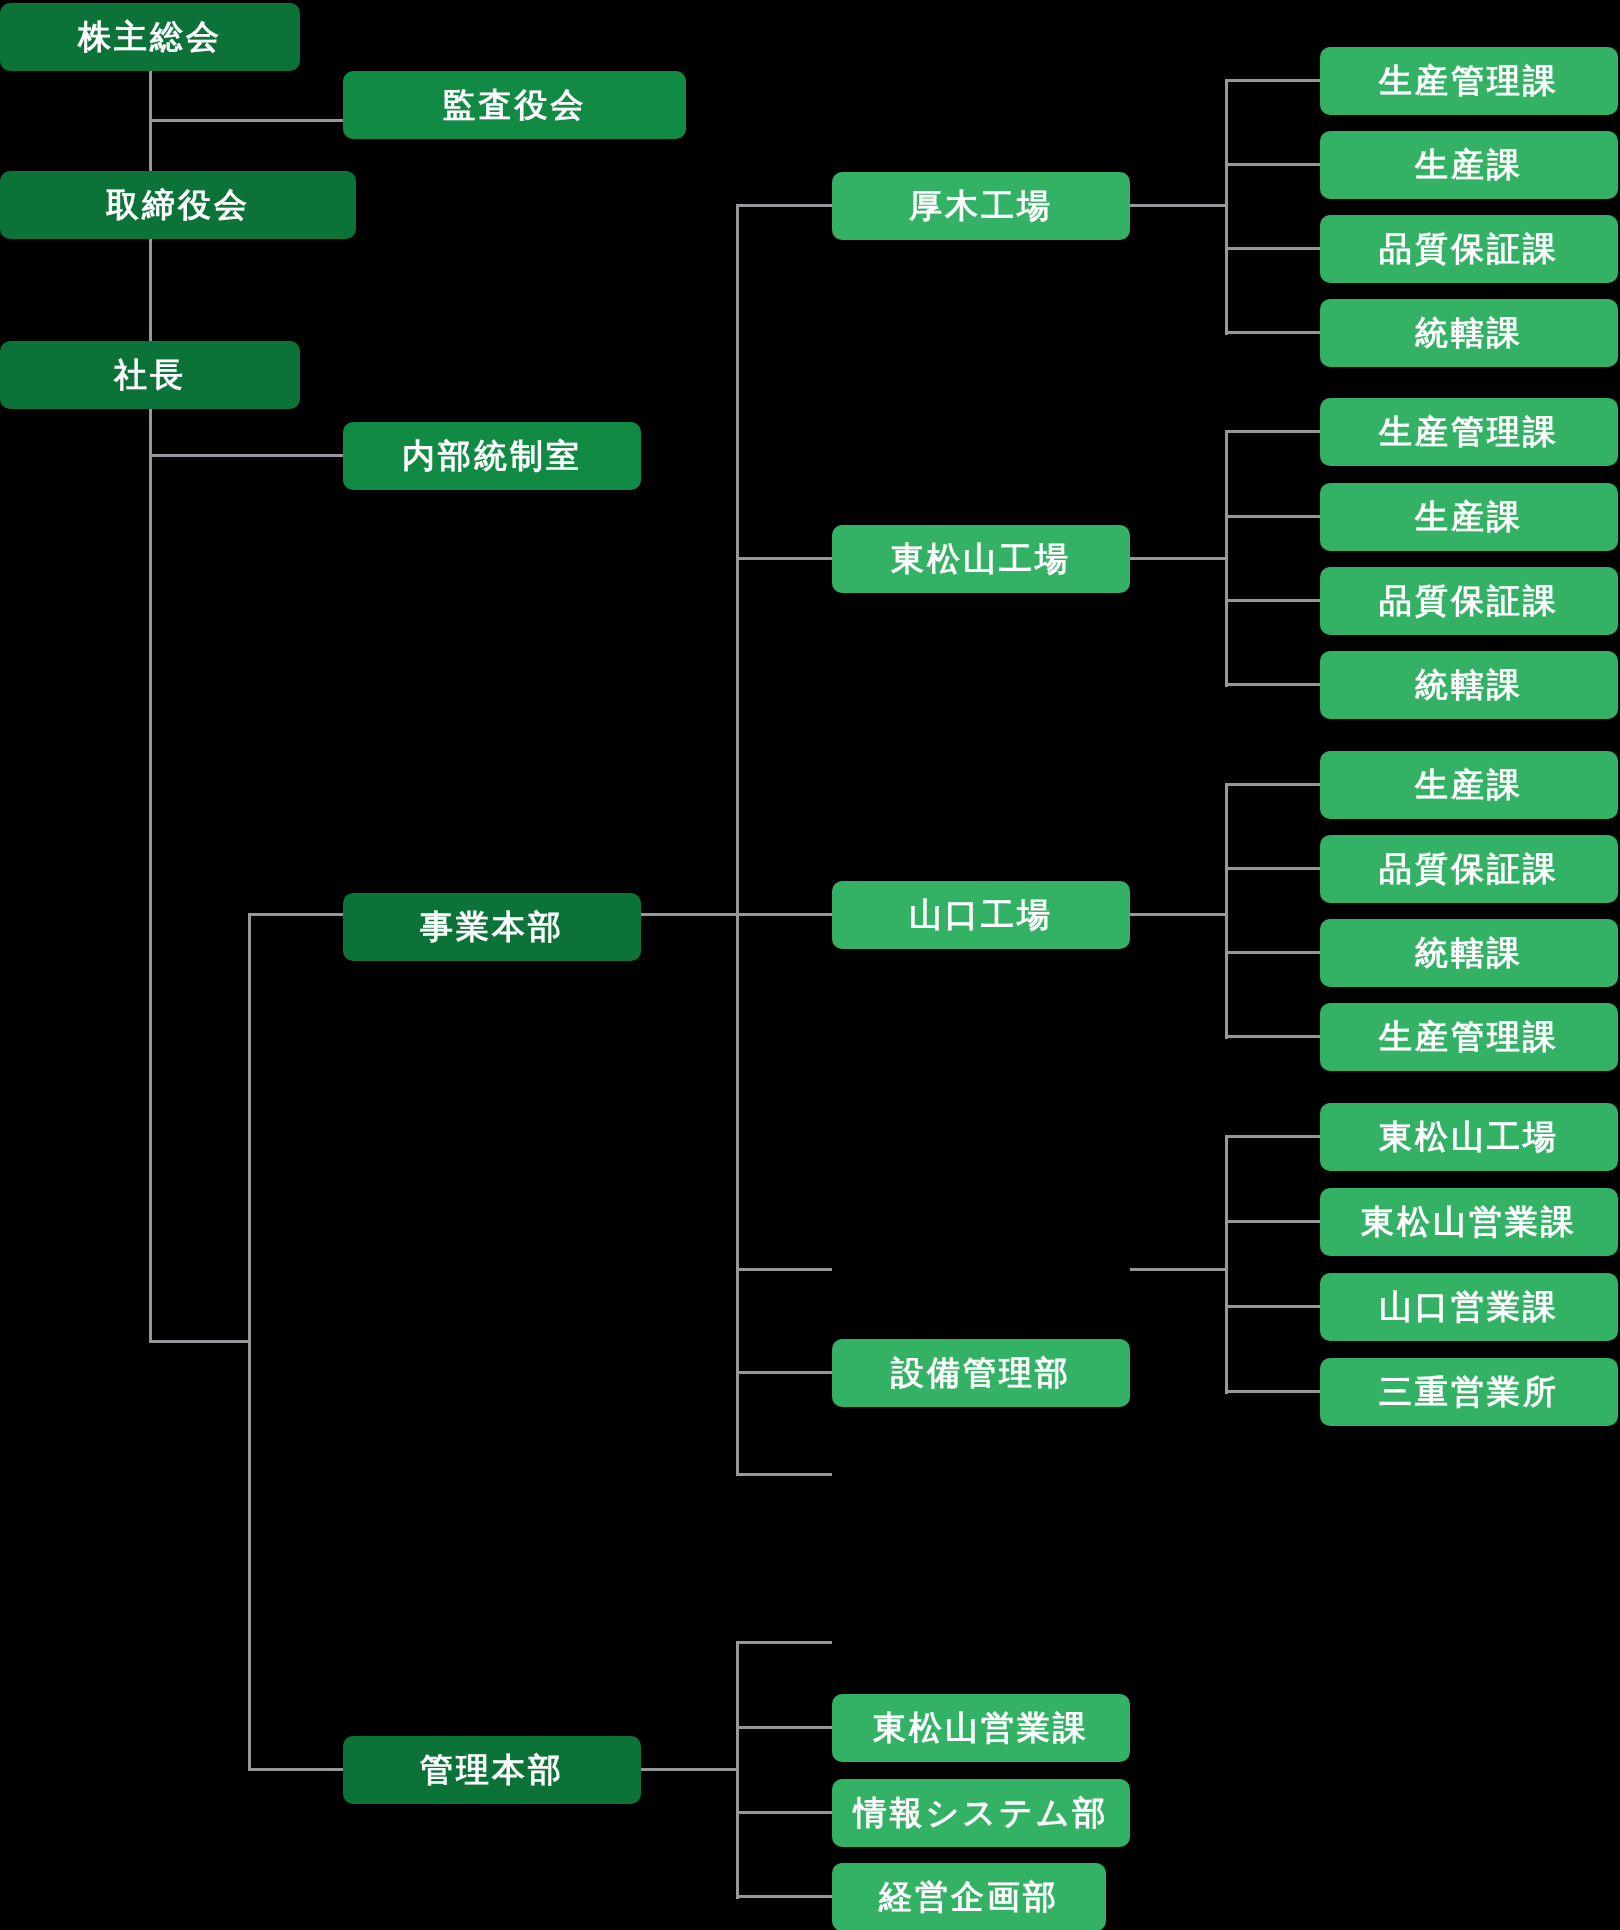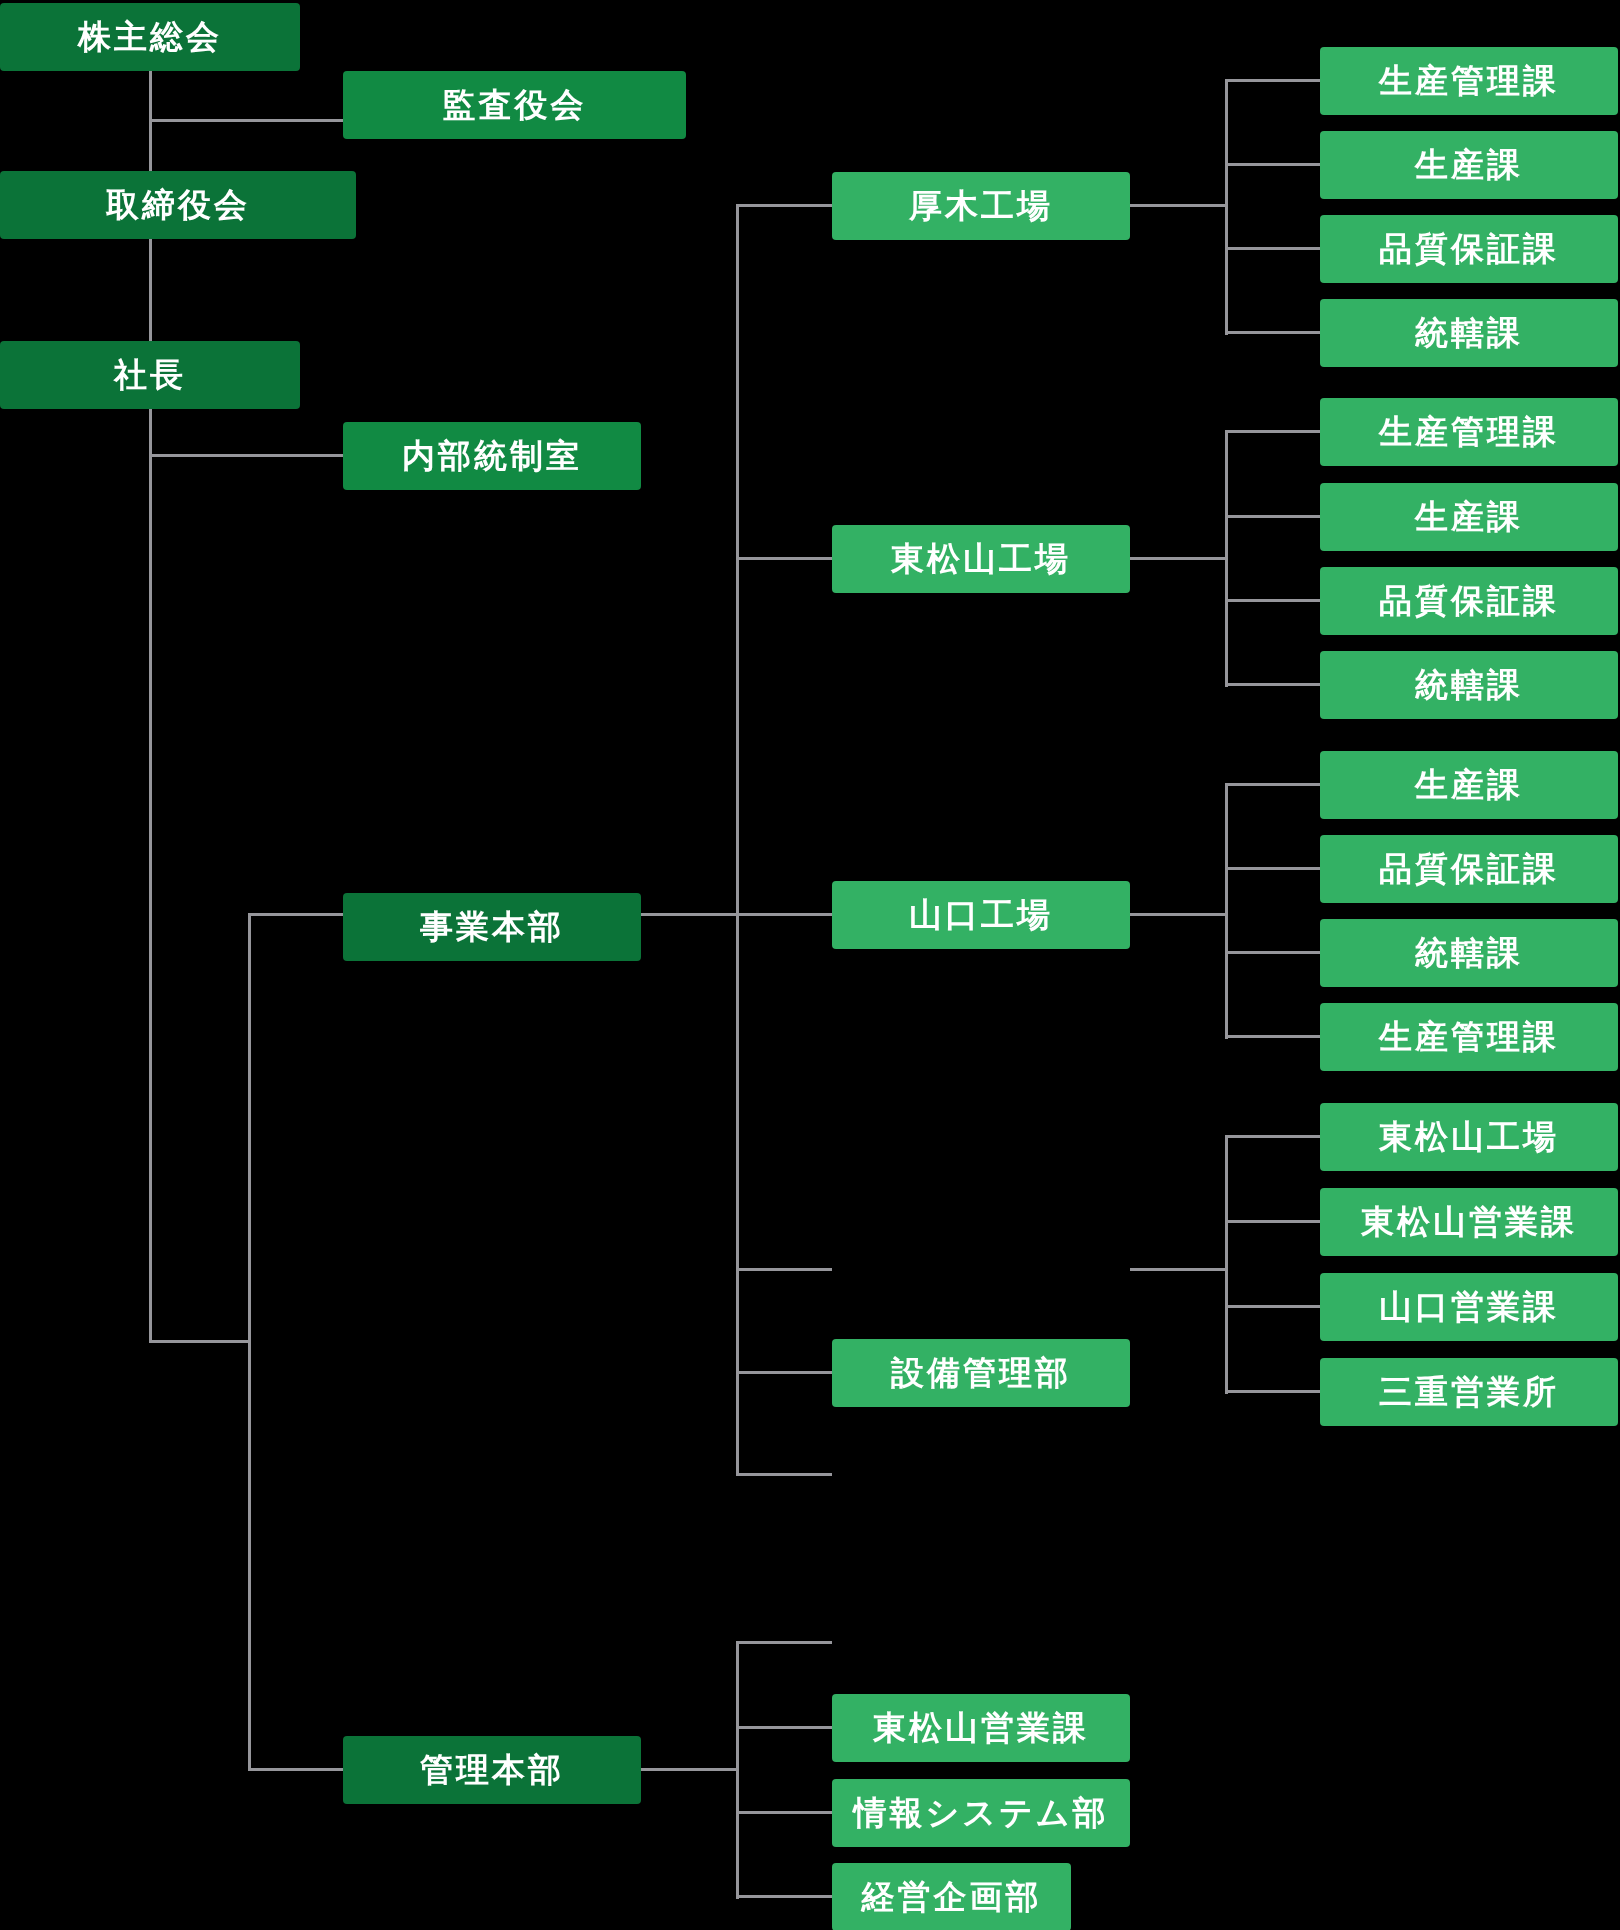--- a/index.html
+++ b/index.html
@@ -21,21 +21,21 @@
   }
   .node{
     position:absolute;
     height:68px;
     line-height:68px;
     text-align:center;
     color:var(--text,#fff);
     font-size:33px;
     font-weight:600;
     letter-spacing:3px;
-    border-radius:4px;
+    border-radius:10px;
     white-space:nowrap;
     z-index:2;
   }
   .c1{background:var(--box-dark,#0b7338);}
   .c2{background:var(--box-medium,#118a43);}
   .c3{background:var(--box-light,#33b164);}
   .ln{position:absolute;background:var(--line,#96969b);z-index:1;}
 </style>
 </head>
 <body>
@@ -98,21 +98,21 @@
   <div class="node c1" style="left:343px;top:893px;width:298px">事業本部</div>
   <div class="node c1" style="left:343px;top:1736px;width:298px">管理本部</div>
 
   <div class="node c3" style="left:832px;top:172px;width:298px">厚木工場</div>
   <div class="node c3" style="left:832px;top:525px;width:298px">東松山工場</div>
   <div class="node c3" style="left:832px;top:881px;width:298px">山口工場</div>
   <div class="node c3" style="left:832px;top:1339px;width:298px">設備管理部</div>
 
   <div class="node c3" style="left:832px;top:1694px;width:298px">東松山営業課</div>
   <div class="node c3" style="left:832px;top:1779px;width:298px">情報システム部</div>
-  <div class="node c3" style="left:832px;top:1863px;width:239px">経営企画部</div>
+  <div class="node c3" style="left:832px;top:1863px;width:274px">経営企画部</div>
 
   <div class="node c3" style="left:1320px;top:47px;width:298px">生産管理課</div>
   <div class="node c3" style="left:1320px;top:131px;width:298px">生産課</div>
   <div class="node c3" style="left:1320px;top:215px;width:298px">品質保証課</div>
   <div class="node c3" style="left:1320px;top:299px;width:298px">統轄課</div>
 
   <div class="node c3" style="left:1320px;top:398px;width:298px">生産管理課</div>
   <div class="node c3" style="left:1320px;top:483px;width:298px">生産課</div>
   <div class="node c3" style="left:1320px;top:567px;width:298px">品質保証課</div>
   <div class="node c3" style="left:1320px;top:651px;width:298px">統轄課</div>

